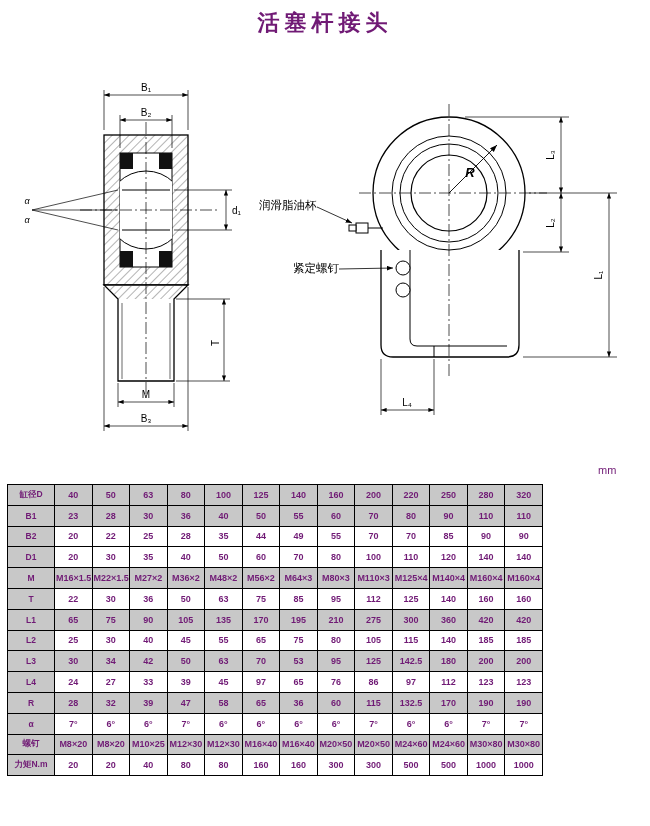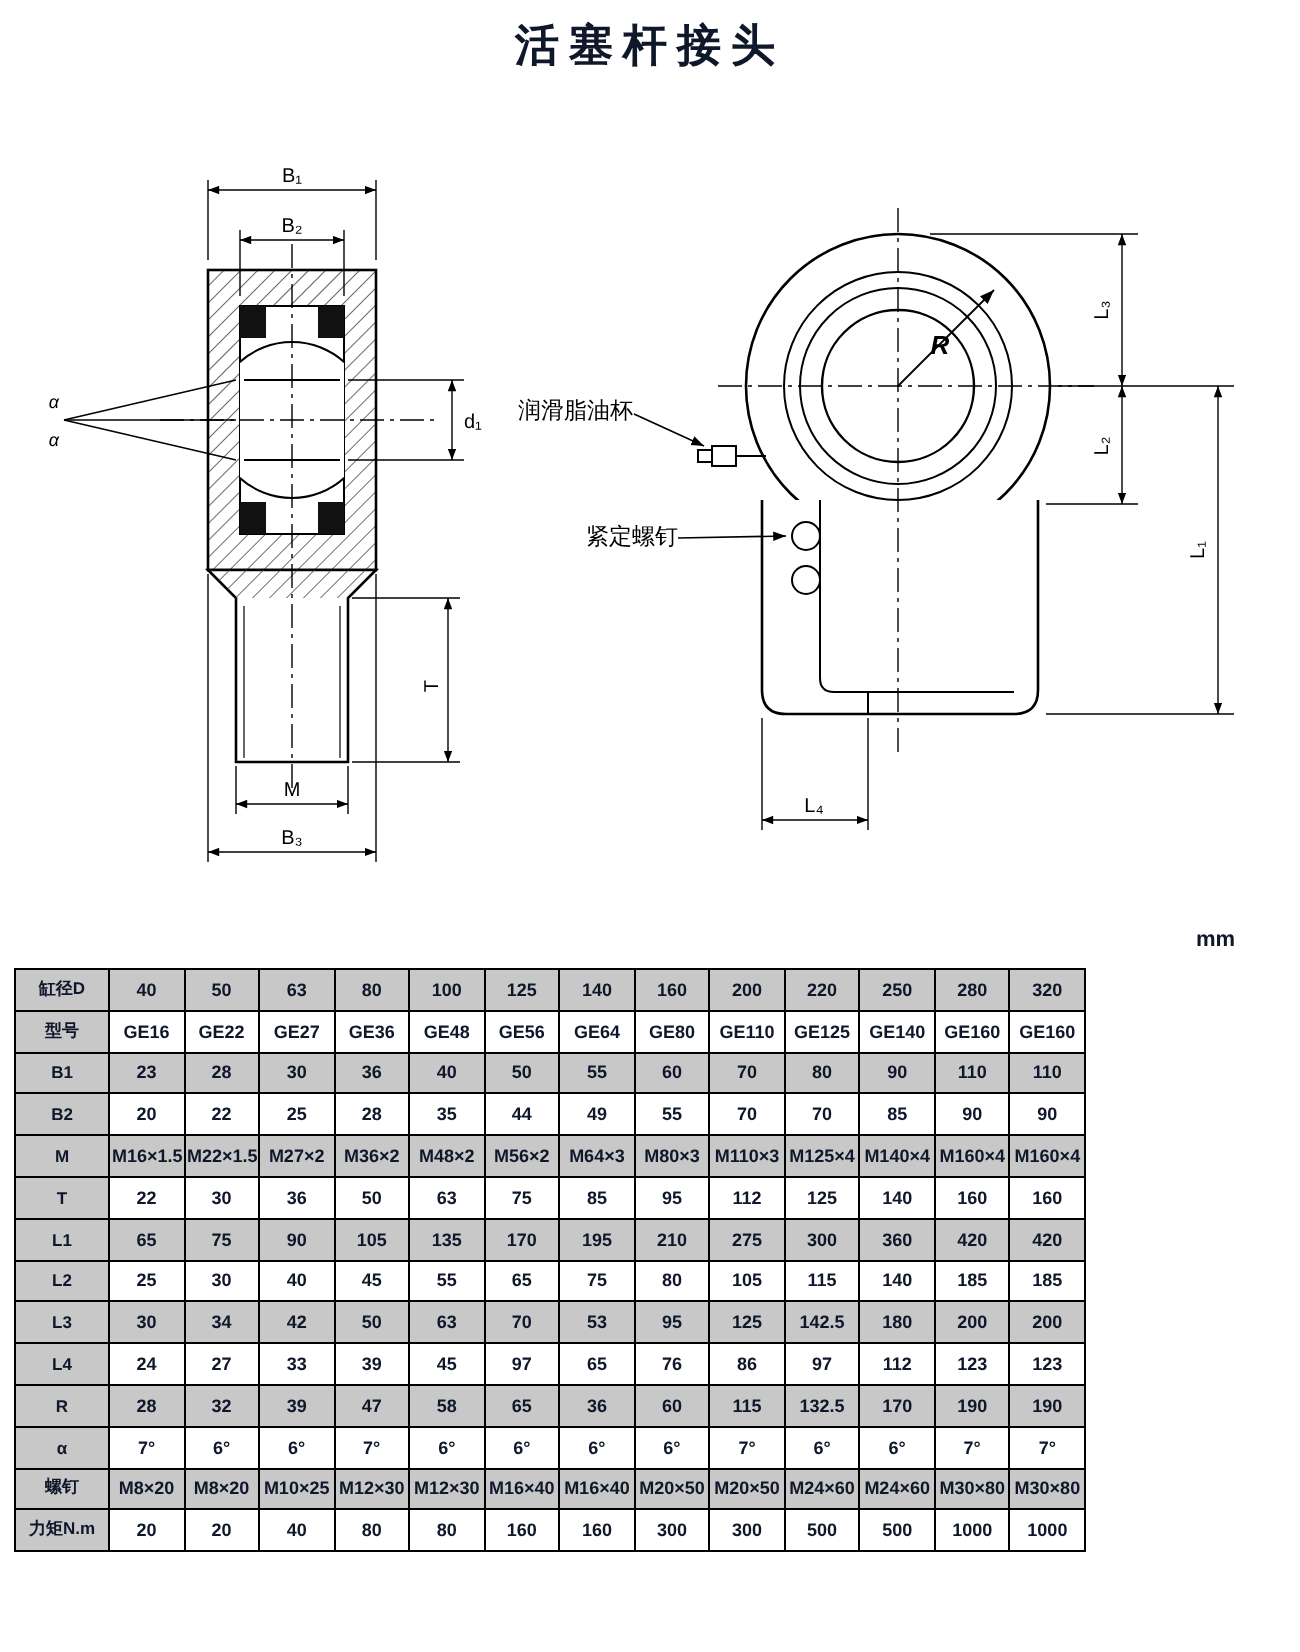--- a/index.html
+++ b/index.html
@@ -1,29 +1,29 @@
 <!DOCTYPE html>
 <html><head>
 <meta charset="utf-8">
 <style>
   html,body { margin:0; padding:0; background:#ffffff; }
   .page {
     position:relative; width:650px; height:826px; background:#ffffff;
-    font-family:"Liberation Sans","DejaVu Sans",sans-serif; color:#0f172a;
+    font-family:"Liberation Sans","DejaVu Sans",sans-serif; color:#701a75;
     overflow:hidden;
   }
   .title {
     position:absolute; top:8px; left:0; width:650px; text-align:center;
     font-size:22px; font-weight:bold; letter-spacing:5px;
   }
   .svg-front { position:absolute; left:18px; top:76px; }
   .svg-side  { position:absolute; left:255px; top:78px; }
   .unit-label {
     position:absolute; left:598px; top:464px; width:40px;
-    font-size:11px; font-weight:700; text-align:left;
+    font-size:11px; font-weight:400; text-align:left;
   }
   table.spec {
     position:absolute; left:7px; top:484px; width:536px;
     border-collapse:collapse; table-layout:fixed;
   }
   table.spec td {
     border:1px solid #000; text-align:center; vertical-align:middle;
     font-size:9px; font-weight:bold; height:19.8px; padding:0 1px;
     overflow:hidden; white-space:nowrap; background:#ffffff;
   }
@@ -208,36 +208,20 @@
           <td>100</td>
           <td>125</td>
           <td>140</td>
           <td>160</td>
           <td>200</td>
           <td>220</td>
           <td>250</td>
           <td>280</td>
           <td>320</td>
         </tr>
-        <tr>
-          <td class="rowlabel">型号</td>
-          <td>GE16</td>
-          <td>GE22</td>
-          <td>GE27</td>
-          <td>GE36</td>
-          <td>GE48</td>
-          <td>GE56</td>
-          <td>GE64</td>
-          <td>GE80</td>
-          <td>GE110</td>
-          <td>GE125</td>
-          <td>GE140</td>
-          <td>GE160</td>
-          <td>GE160</td>
-        </tr>
         <tr class="shaded">
           <td class="rowlabel">B1</td>
           <td>23</td>
           <td>28</td>
           <td>30</td>
           <td>36</td>
           <td>40</td>
           <td>50</td>
           <td>55</td>
           <td>60</td>
@@ -256,20 +240,36 @@
           <td>35</td>
           <td>44</td>
           <td>49</td>
           <td>55</td>
           <td>70</td>
           <td>70</td>
           <td>85</td>
           <td>90</td>
           <td>90</td>
         </tr>
+        <tr>
+          <td class="rowlabel">D1</td>
+          <td>20</td>
+          <td>30</td>
+          <td>35</td>
+          <td>40</td>
+          <td>50</td>
+          <td>60</td>
+          <td>70</td>
+          <td>80</td>
+          <td>100</td>
+          <td>110</td>
+          <td>120</td>
+          <td>140</td>
+          <td>140</td>
+        </tr>
         <tr class="shaded">
           <td class="rowlabel">M</td>
           <td>M16×1.5</td>
           <td>M22×1.5</td>
           <td>M27×2</td>
           <td>M36×2</td>
           <td>M48×2</td>
           <td>M56×2</td>
           <td>M64×3</td>
           <td>M80×3</td>

